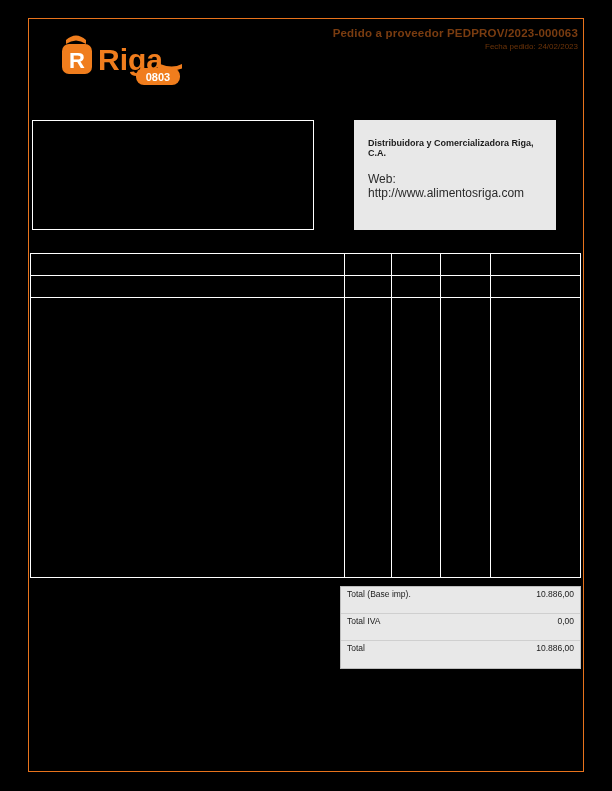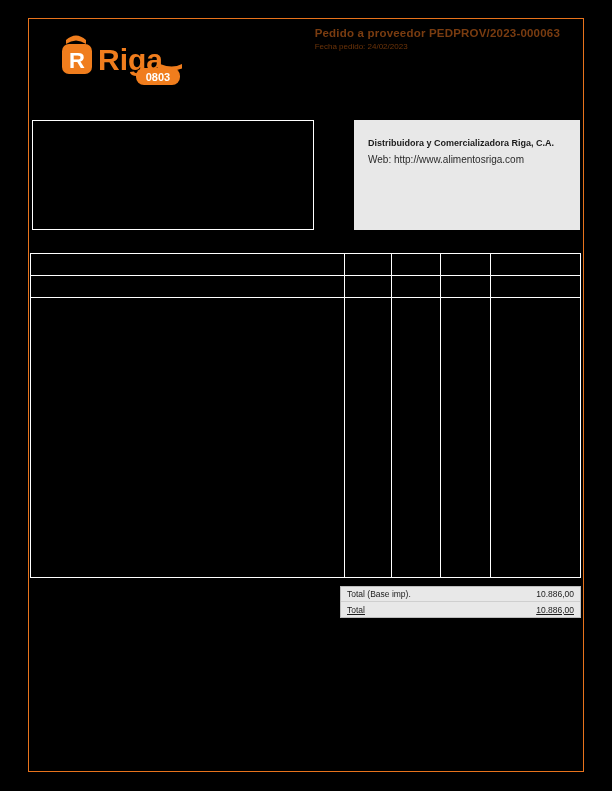--- a/index.html
+++ b/index.html
@@ -42,22 +42,23 @@
     left: 32px;
     top: 28px;
     width: 150px;
     height: 56px;
   }
   .logo svg { display: block; }
 
   
   .doc-header {
     position: absolute;
-    right: 52px;
+    right: 34px;
     top: 26px;
+    text-align: right;
     line-height: 1.35;
   }
   .doc-header .title {
     font-size: 11.5px;
     font-weight: bold;
     color: #7a3c10;
     letter-spacing: .2px;
   }
   .doc-header .sub {
     font-size: 8px;
@@ -79,40 +80,40 @@
     padding: 7px 9px;
     font-size: 8px;
     color: #000000;
     line-height: 1.5;
   }
 
   .box-right {
     position: absolute;
     left: 354px;
     top: 120px;
-    width: 226px;
+    width: 202px;
     height: 110px;
     background: #e8e8e8;
     box-sizing: border-box;
     padding: 18px 14px;
   }
   .box-right .company {
     font-size: 9px;
     font-weight: bold;
     color: #1b1b1b;
     margin-bottom: 3px;
   }
   .box-right .line {
     font-size: 8px;
     color: #2a2a2a;
     line-height: 1.6;
   }
   .box-right .web {
-    margin-top: 6px;
-    font-size: 10px;
+    margin-top: 14px;
+    font-size: 12px;
     color: #2a2a2a;
   }
 
   
   .items {
     position: absolute;
     left: 30px;
     top: 253px;
     width: 551px;
     height: 325px;
@@ -160,30 +161,30 @@
     left: 340px;
     top: 586px;
     width: 241px;
     background: #e8e8e8;
     border: 1px solid #bdbdbd;
     box-sizing: border-box;
   }
   .totals .trow {
     display: flex;
     justify-content: space-between;
-    align-items: center;
+    align-items: flex-start;
     font-size: 8.5px;
     color: #1b1b1b;
     padding: 1.5px 6px;
     border-bottom: 1px solid #cfcfcf;
     box-sizing: border-box;
-    height: 15px;
+    height: 27px;
   }
   .totals .trow:last-child { border-bottom: none; }
-  .totals .trow.strong { font-weight: normal; text-decoration: underline; }
+  .totals .trow.strong { font-weight: normal; }
   .totals .amount { text-align: right; }
 
   
   .footer-note {
     position: absolute;
     left: 34px;
     top: 640px;
     width: 540px;
     font-size: 8px;
     color: #000000;
@@ -247,20 +248,24 @@
     <div class="cellhdr" style="left:367px;">Precio</div>
     <div class="cellhdr" style="left:416px;">Imp.</div>
     <div class="cellhdr" style="left:466px;">Importe</div>
   </div>
 
   <div class="totals">
     <div class="trow">
       <span>Total (Base imp).</span>
       <span class="amount">10.886,00</span>
     </div>
+    <div class="trow">
+      <span>Total IVA</span>
+      <span class="amount">0,00</span>
+    </div>
     <div class="trow strong">
       <span>Total</span>
       <span class="amount">10.886,00</span>
     </div>
   </div>
 
   <div class="footer-note"></div>
   <div class="sign-line"></div>
 
 </div>

